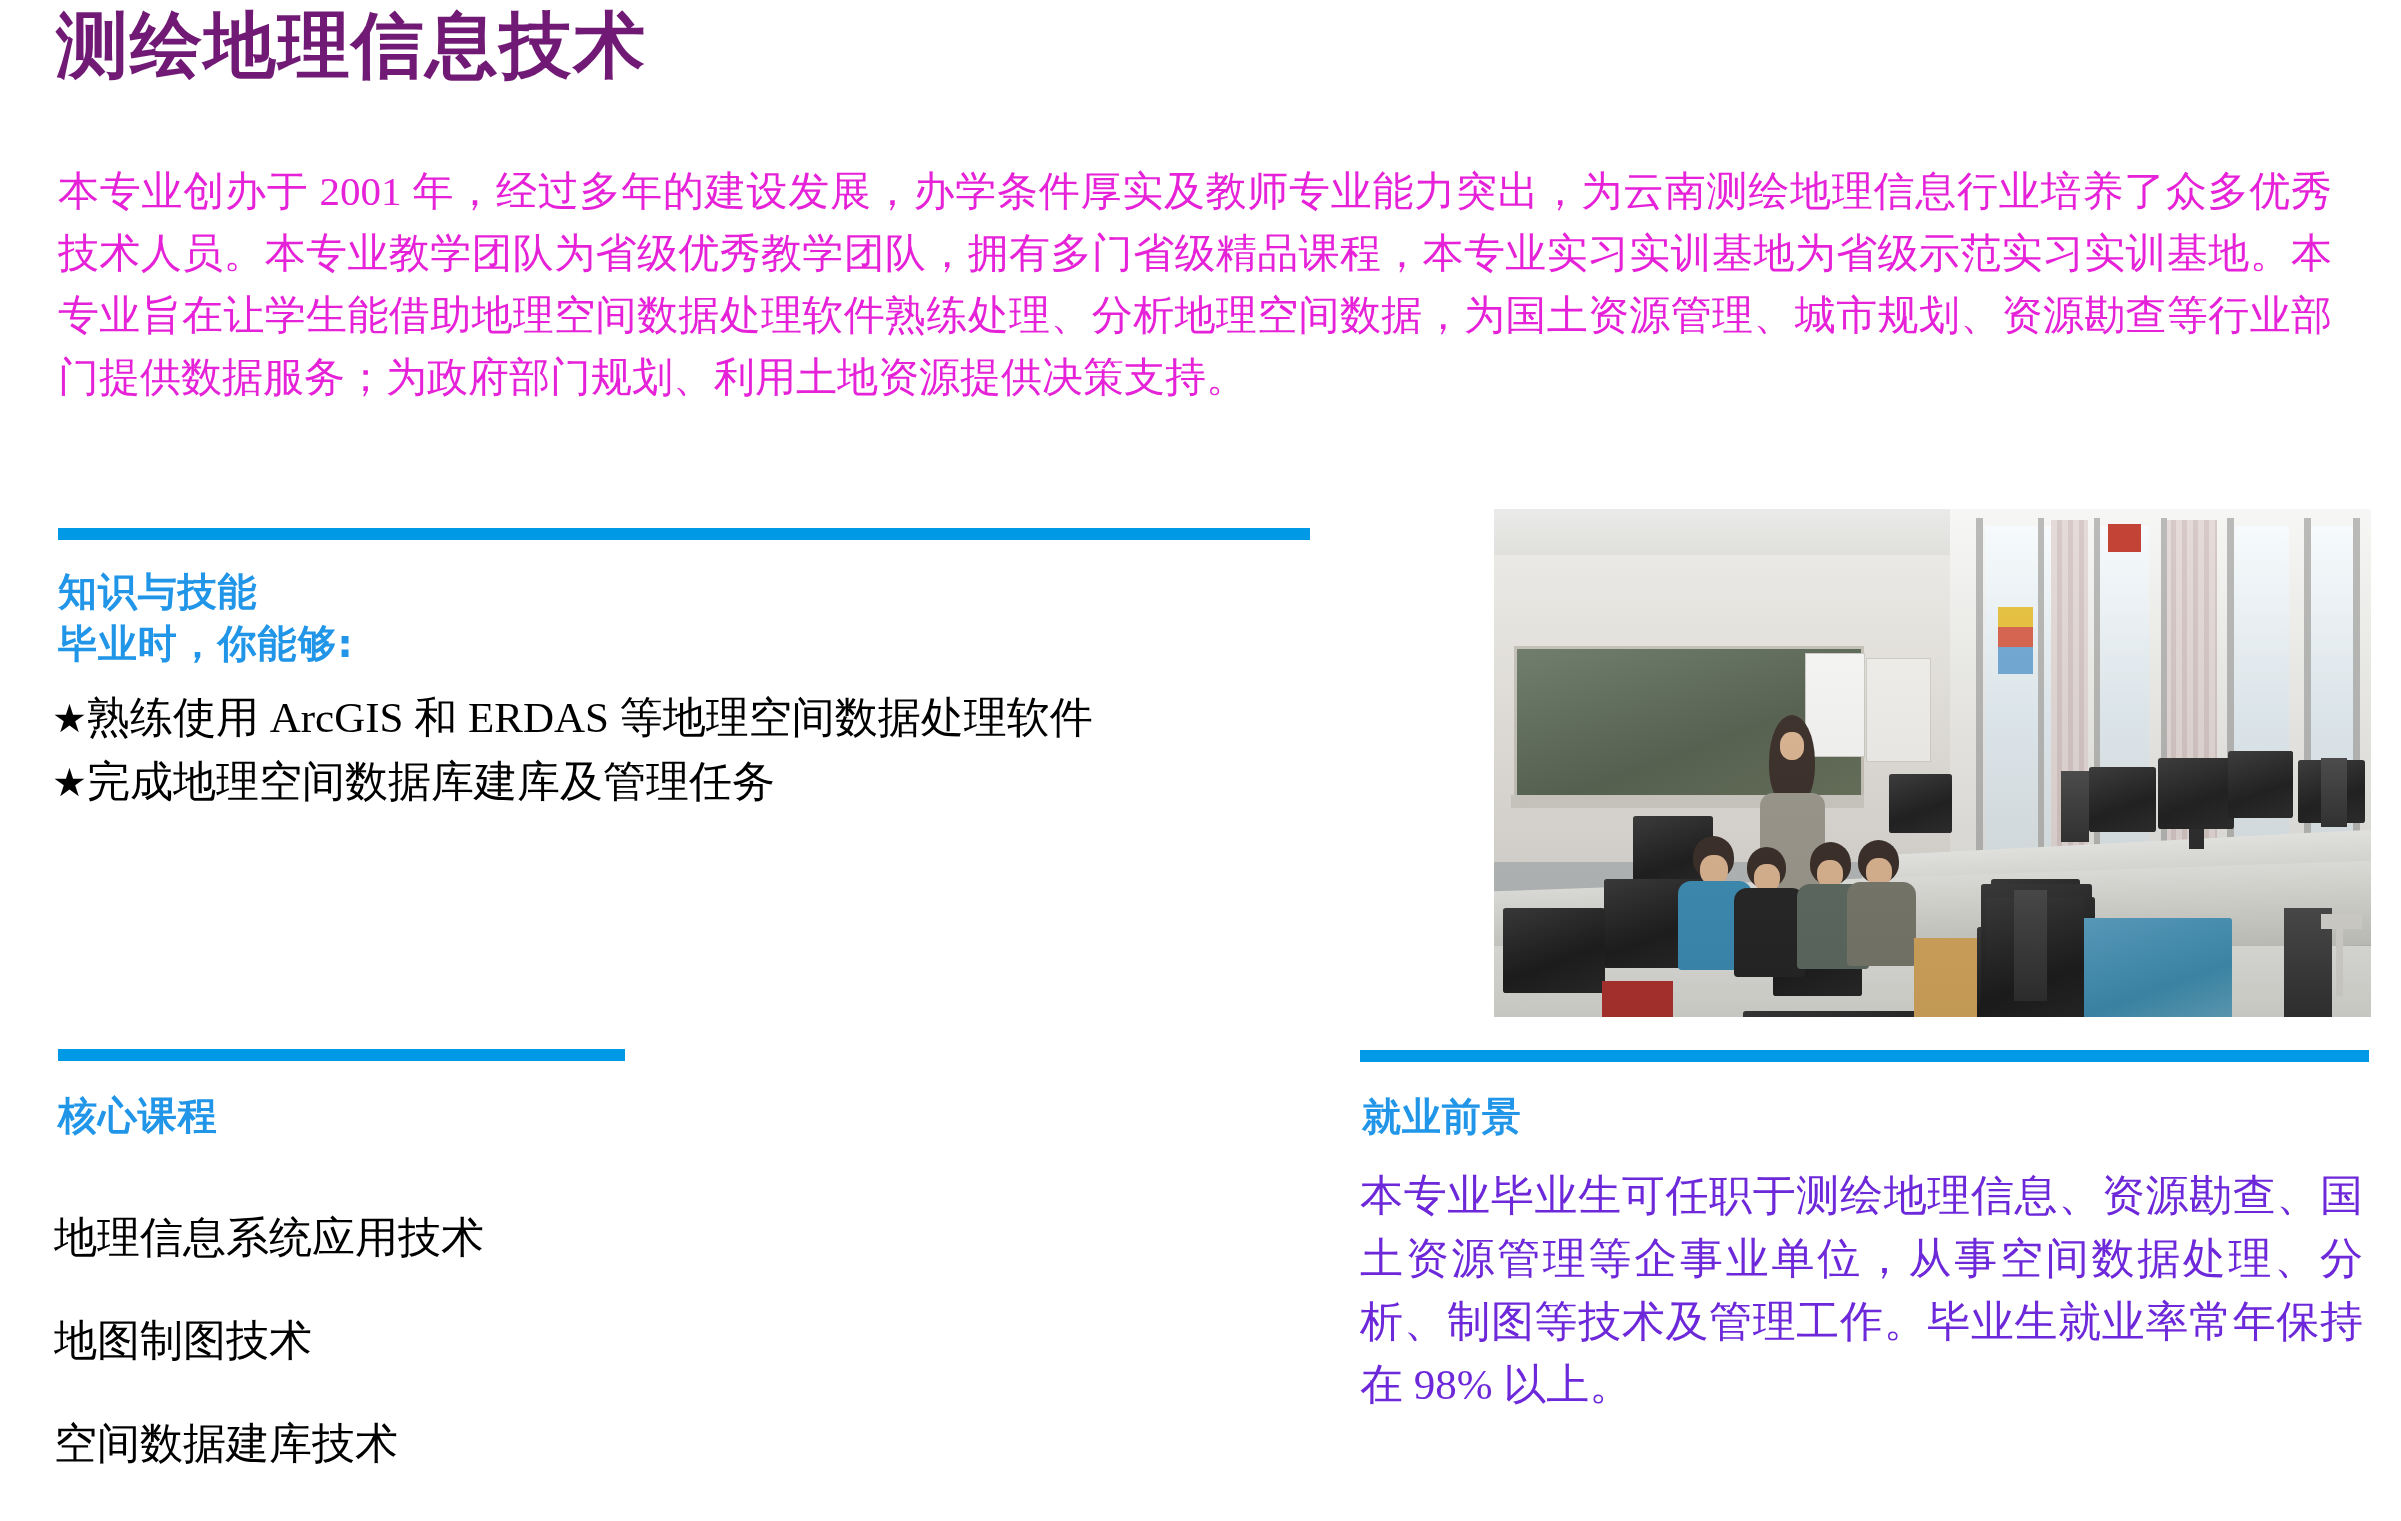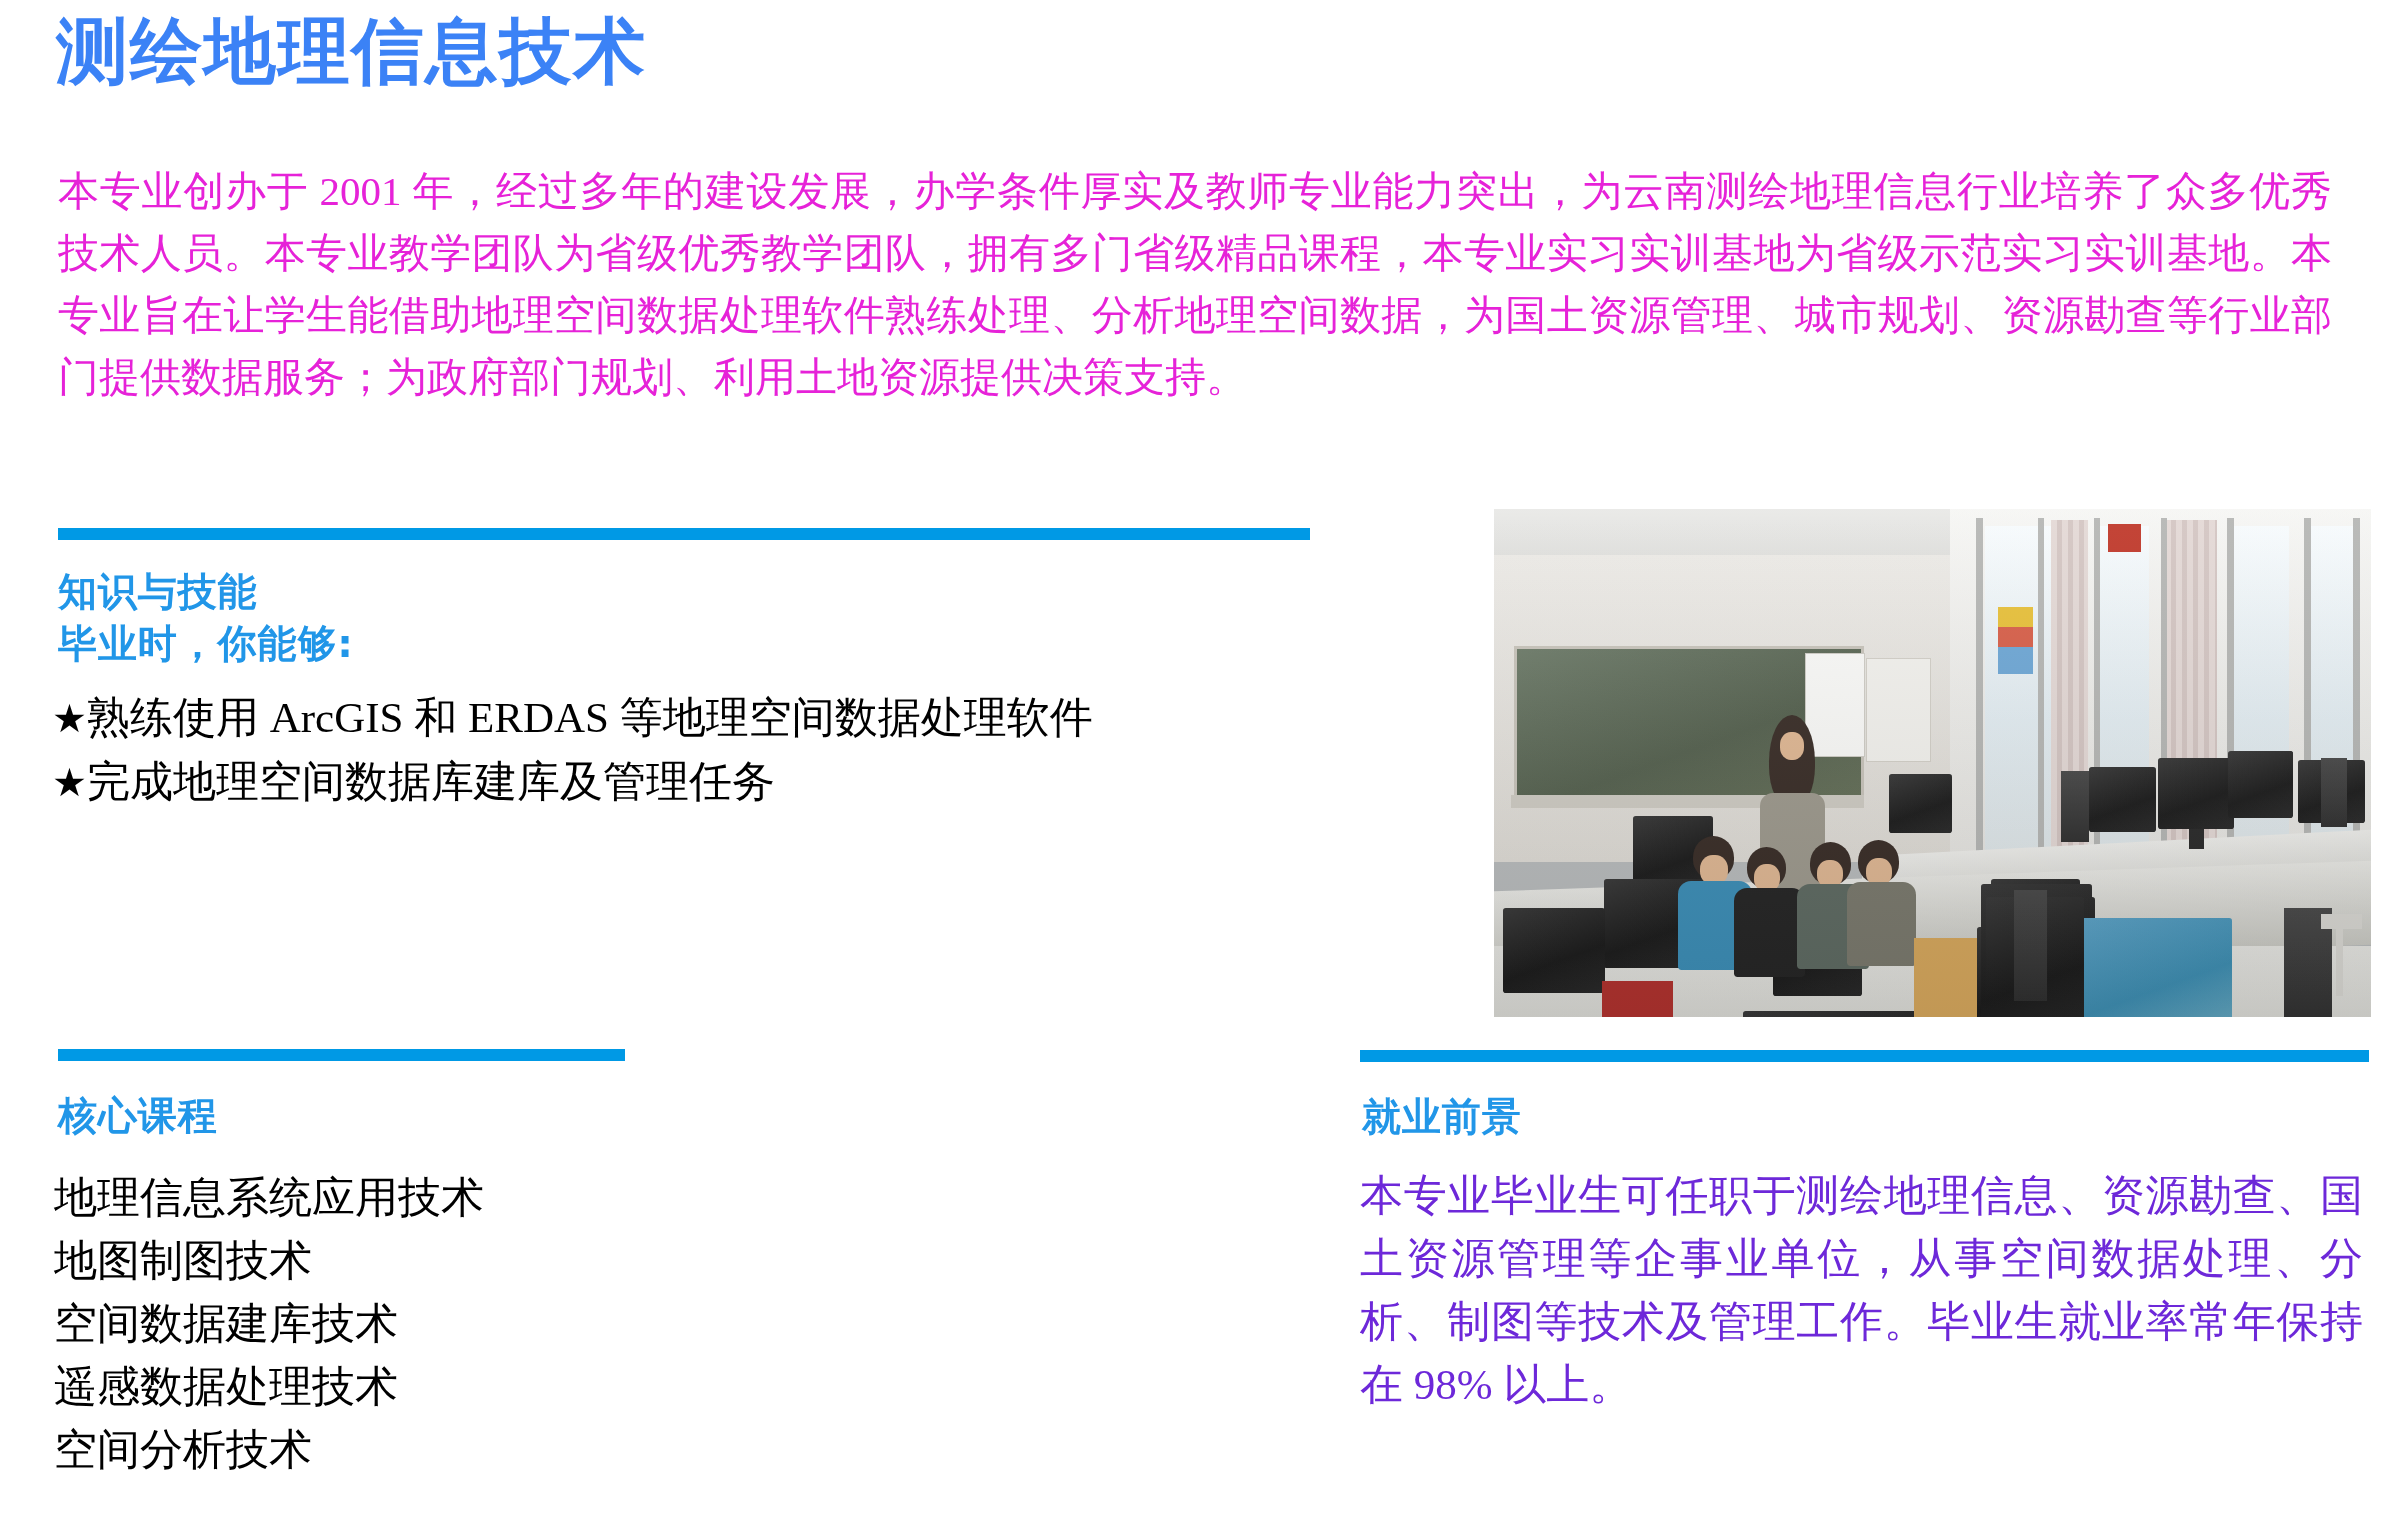--- a/index.html
+++ b/index.html
@@ -13,26 +13,26 @@
     position: relative;
     font-family: "Liberation Serif", "DejaVu Serif", serif;
     overflow: hidden;
   }
 
   
   #page-title {
     position: absolute;
     left: 56px;
     top: 7.4px;
-    font-family: Liberation Sans, sans-serif;
+    font-family: Liberation Mono, monospace;
     font-weight: bold;
     font-size: 72px;
     line-height: 89px;
     letter-spacing: 1.9px;
-    color: #3b82f6;
+    color: #701a75;
     white-space: nowrap;
   }
 
   
   #intro-paragraph {
     position: absolute;
     left: 58px;
     top: 160px;
     width: 2274px;
     font-size: 41px;
@@ -86,21 +86,21 @@
   
   #courses-list {
     position: absolute;
     left: 54px;
     top: 1166px;
     width: 743px;
     font-size: 43px;
     line-height: 63px;
     color: #000000;
   }
-  #courses-list .course-item { white-space: nowrap; }
+  #courses-list .course-item { white-space: nowrap; margin-top: 40px; }
 
   
   #career-paragraph {
     position: absolute;
     left: 1360px;
     top: 1164px;
     width: 1003px;
     font-size: 43px;
     line-height: 63px;
     color: #6d28d9;

